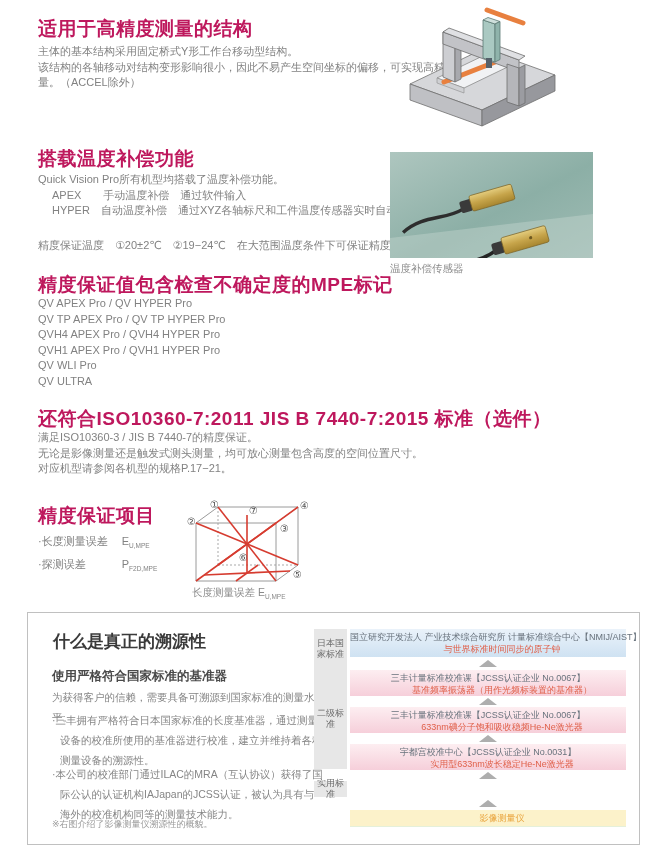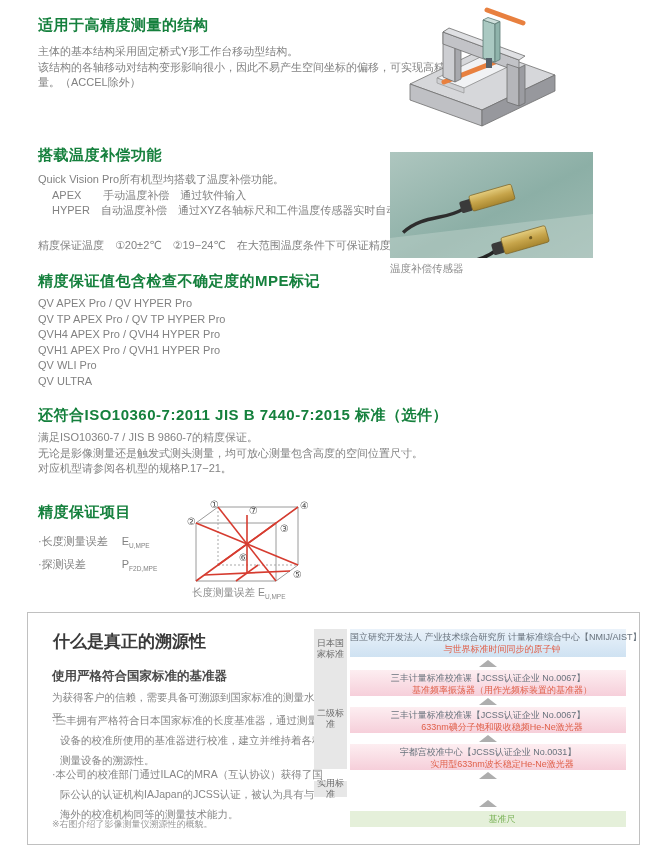--- a/index.html
+++ b/index.html
@@ -1,19 +1,19 @@
 <!DOCTYPE html>
 <html><head>
 <meta charset="utf-8">
 <style>
   html,body{margin:0;padding:0;background:#f2f2f2;}
   #page{position:relative;width:648px;height:862px;background:#ffffff;margin:0 auto;
         font-family:"Liberation Sans","DejaVu Sans",sans-serif;overflow:hidden;color:#808080;}
   .abs{position:absolute;}
-  .heading{font-size:15px;font-weight:bold;color:#15803d;letter-spacing:0.5px;}
+  .heading{font-size:19px;font-weight:bold;color:#be185d;letter-spacing:0.5px;}
   .body-text{font-size:11px;color:#828282;line-height:15.5px;}
   .body-text div{white-space:nowrap;}
   .indent{padding-left:14px;}
   .caption{font-size:10.5px;color:#8a8a8a;}
   .list{font-size:11px;color:#828282;line-height:15.5px;}
   sub{font-size:6.5px;}
   
   #trace-box{left:27px;top:612px;width:611px;height:231px;border:1px solid #c0c0c0;background:#fff;}
   .tr-title{font-size:17px;font-weight:bold;color:#3a3a3a;}
   .tr-sub{font-size:12.5px;font-weight:bold;color:#4a4a4a;}
@@ -128,21 +128,21 @@
     <div>QV APEX Pro / QV HYPER Pro</div>
     <div>QV TP APEX Pro / QV TP HYPER Pro</div>
     <div>QVH4 APEX Pro / QVH4 HYPER Pro</div>
     <div>QVH1 APEX Pro / QVH1 HYPER Pro</div>
     <div>QV WLI Pro</div>
     <div>QV ULTRA</div>
   </div>
 
   <div class="abs heading" style="left:38px;top:406px;">还符合ISO10360-7:2011 JIS B 7440-7:2015 标准（选件）</div>
   <div class="abs body-text" style="left:38px;top:430px;">
-    <div>满足ISO10360-7 / JIS B 9860-7的精度保证。</div>
+    <div>满足ISO10360-3 / JIS B 7440-7的精度保证。</div>
     <div>无论是影像测量还是触发式测头测量，均可放心测量包含高度的空间位置尺寸。</div>
     <div>对应机型请参阅各机型的规格P.17−21。</div>
   </div>
 
   <div class="abs heading" style="left:38px;top:503px;">精度保证项目</div>
   <div class="abs list" style="left:38px;top:532px;line-height:18px;">
     <div>
       <span>·长度测量误差</span>　
       <span>E</span><sub>U,MPE</sub>
     </div>
@@ -231,16 +231,19 @@
         <div class="fb-line1">宇都宫校准中心【JCSS认证企业 No.0031】</div>
         <div class="fb-line2">实用型633nm波长稳定He-Ne激光器</div>
       </div>
       <div class="flow-arrow" style="top:146px;"></div>
 
       <div class="flow-box fb-green" style="top:155px;height:16px;margin-top:30px;">
         <div class="fb-line2">基准尺</div>
       </div>
       <div class="flow-arrow" style="top:174px;"></div>
 
+      <div class="flow-box fb-yellow" style="top:184px;height:16px;">
+        <div class="fb-line2">影像测量仪</div>
+      </div>
     </div>
   </div>
 
 </div>
 
 </body></html>

